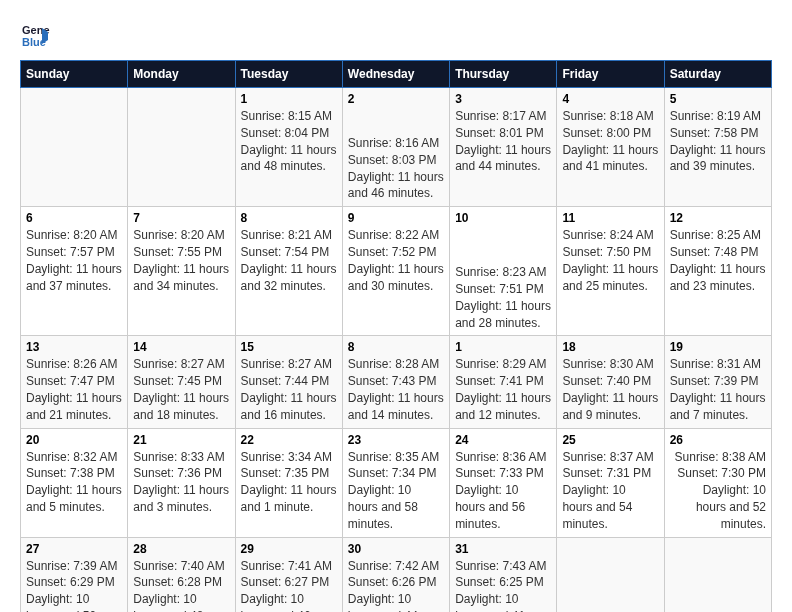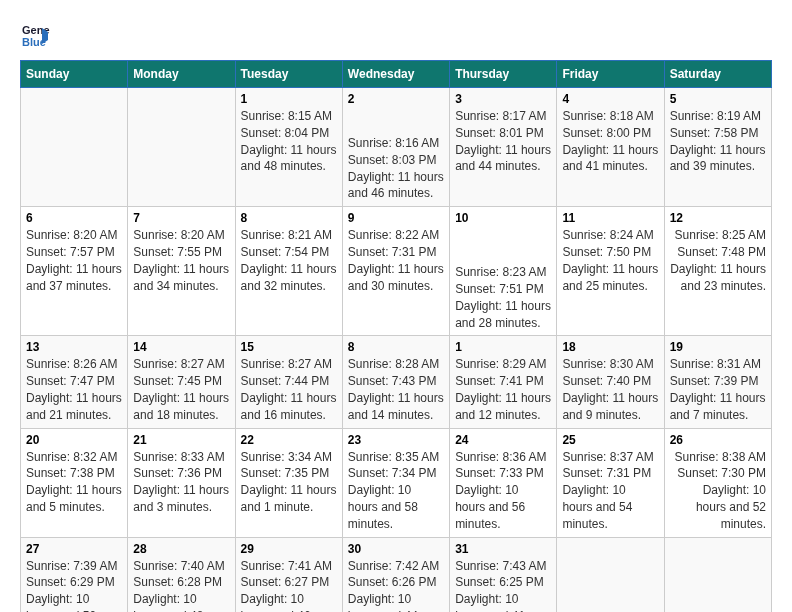--- a/index.html
+++ b/index.html
@@ -36,21 +36,21 @@
     .subtitle {
       font-size: 15px;
       color: #444;
     }
     table {
       width: 100%;
       border-collapse: collapse;
       font-size: 11px;
     }
     thead tr th {
-      background: #0f766e;
+      background: #0f172a;
       color: #fff;
       text-align: left;
       padding: 6px 5px;
       font-size: 12px;
       font-weight: bold;
       border: 1px solid #2a6ebb;
     }
     tbody tr td {
       border: 1px solid #ccc;
       vertical-align: top;
@@ -161,38 +161,38 @@
         </td>
         <td>
           <span class="day-num">8</span>
           <div class="day-info" style="white-space: pre-line;">Sunrise: 8:21 AM
 Sunset: 7:54 PM
 Daylight: 11 hours and 32 minutes.</div>
         </td>
         <td>
           <span class="day-num">9</span>
           <div class="day-info" style="white-space: pre-line;">Sunrise: 8:22 AM
-Sunset: 7:31 PM
+Sunset: 7:52 PM
 Daylight: 11 hours and 30 minutes.</div>
         </td>
         <td>
           <span class="day-num">10</span>
           <div class="day-info" style="white-space: pre-line; margin-top: 39px;">Sunrise: 8:23 AM
 Sunset: 7:51 PM
 Daylight: 11 hours and 28 minutes.</div>
         </td>
         <td>
           <span class="day-num">11</span>
           <div class="day-info" style="white-space: pre-line;">Sunrise: 8:24 AM
 Sunset: 7:50 PM
 Daylight: 11 hours and 25 minutes.</div>
         </td>
         <td>
           <span class="day-num">12</span>
-          <div class="day-info" style="white-space: pre-line; text-align: right;">Sunrise: 8:25 AM
+          <div class="day-info" style="white-space: pre-line;">Sunrise: 8:25 AM
 Sunset: 7:48 PM
 Daylight: 11 hours and 23 minutes.</div>
         </td>
       </tr>
       <tr>
         <td>
           <span class="day-num">13</span>
           <div class="day-info" style="white-space: pre-line;">Sunrise: 8:26 AM
 Sunset: 7:47 PM
 Daylight: 11 hours and 21 minutes.</div>

